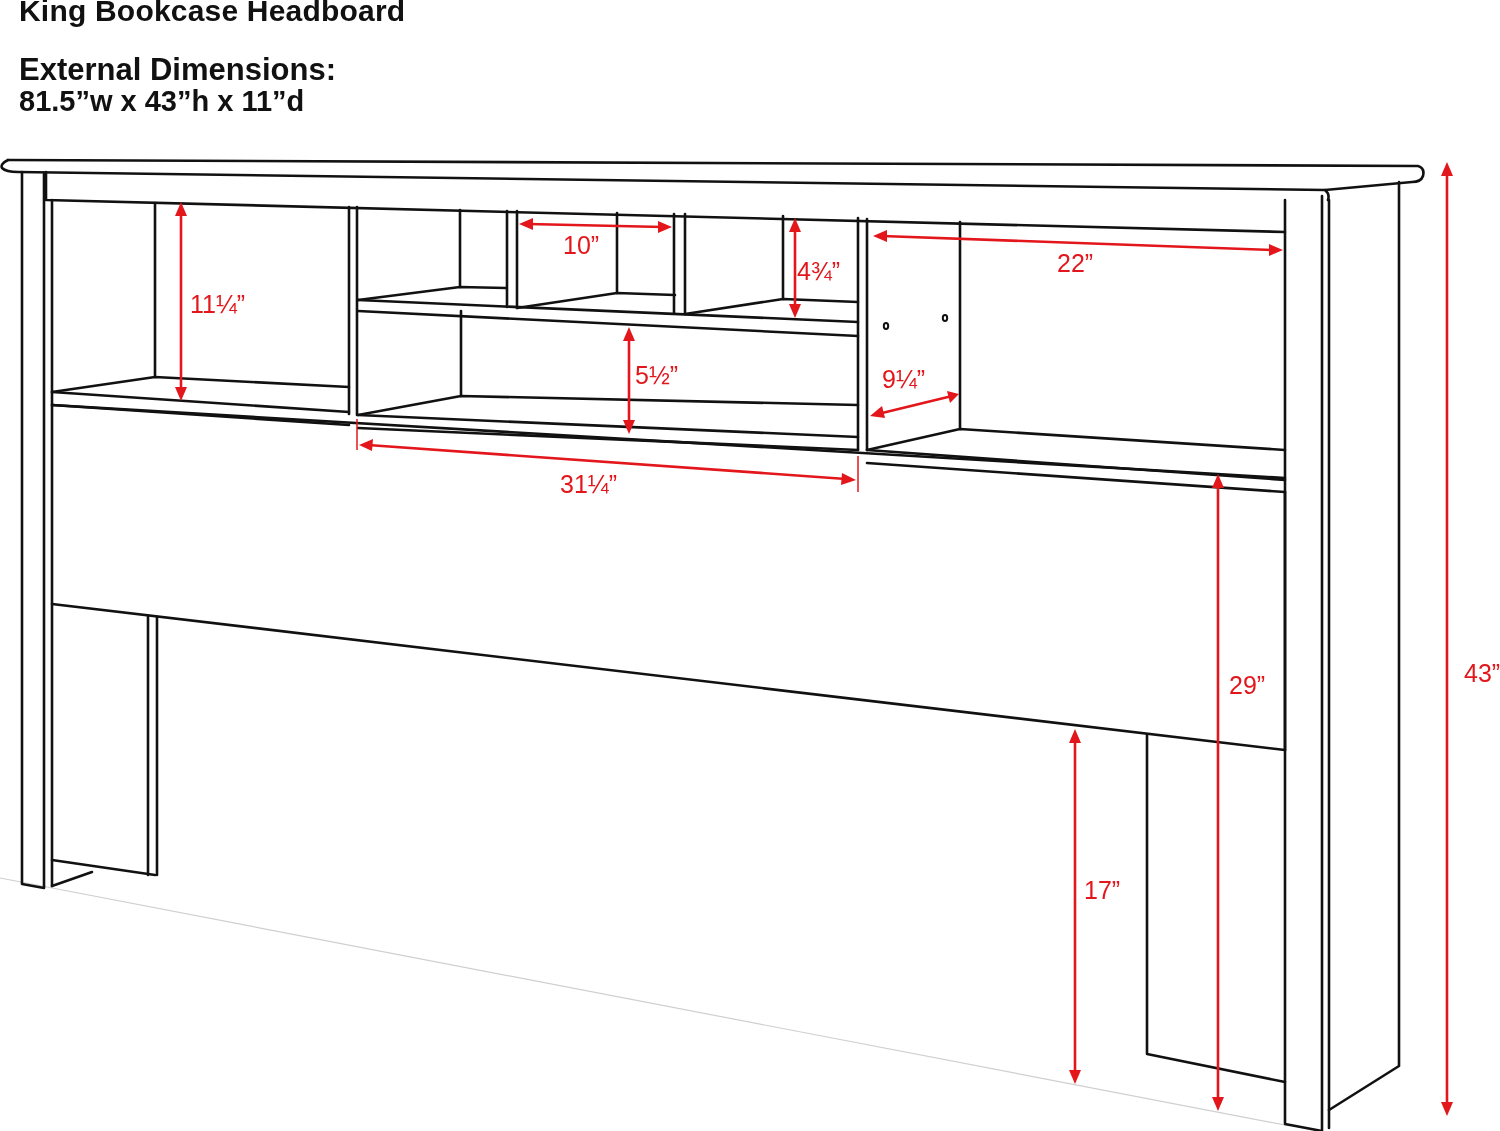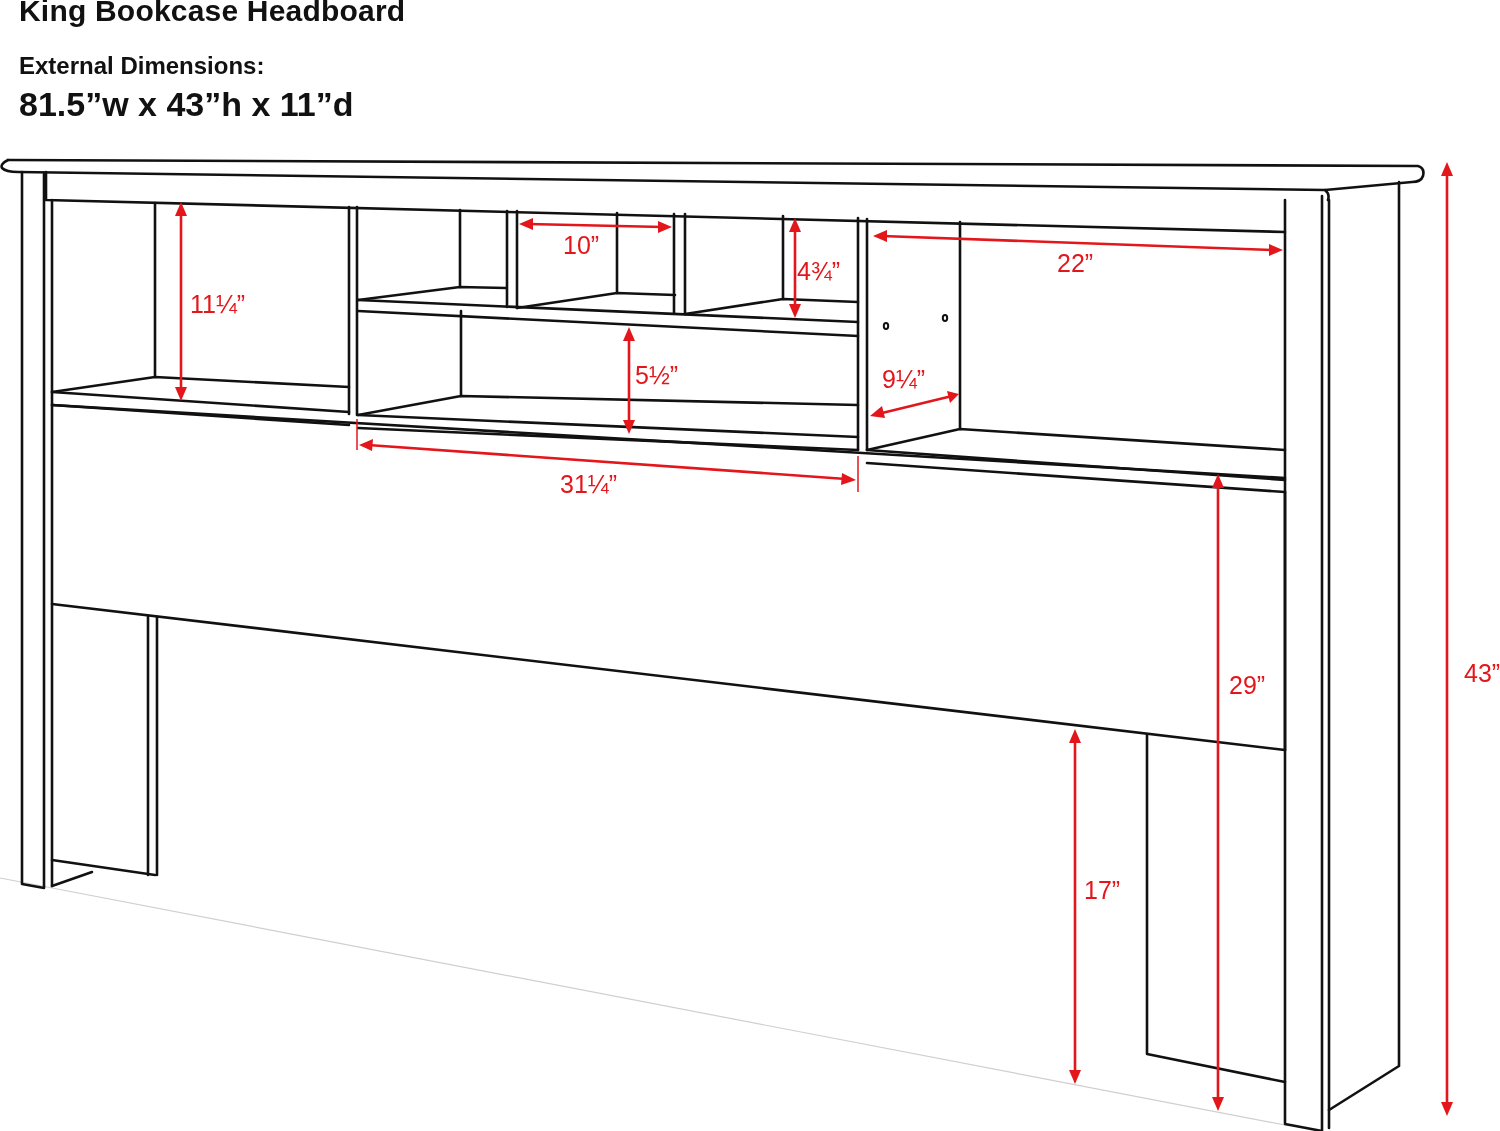--- a/index.html
+++ b/index.html
@@ -1,20 +1,20 @@
 <!DOCTYPE html>
 <html><head>
 <meta charset="utf-8">
 <style>
   html, body { margin: 0; padding: 0; background: #ffffff; }
   body { width: 1500px; height: 1131px; position: relative; overflow: hidden;
          font-family: "Liberation Sans", sans-serif; }
   .title { position: absolute; left: 19px; top: -6px; font-size: 30px; font-weight: bold; color: #111; letter-spacing: 0.2px; }
-  .ext-label { position: absolute; left: 19px; top: 52px; font-size: 24px; font-weight: bold; color: #111; }
-  .ext-value { position: absolute; left: 19px; top: 85px; font-size: 34px; font-weight: bold; color: #111; }
+  .ext-label { position: absolute; left: 19px; top: 52px; font-size: 31px; font-weight: bold; color: #111; }
+  .ext-value { position: absolute; left: 19px; top: 85px; font-size: 29px; font-weight: bold; color: #111; }
   svg.drawing { position: absolute; left: 0; top: 0; }
   .ln { stroke: #111; stroke-width: 2.6; fill: none; stroke-linejoin: round; stroke-linecap: round; }
   .floor { stroke: #cfcfcf; stroke-width: 1.2; fill: none; }
   .dim { stroke: #e3161b; stroke-width: 2.6; fill: none; }
   .dim-tick { stroke: #e3161b; stroke-width: 1.5; fill: none; }
   .arrow { fill: #e3161b; }
   .dlabel { fill: #e3161b; font-family: "Liberation Sans", sans-serif; font-size: 25px; }
   .hole { fill: none; stroke: #111; stroke-width: 2; }
 </style>
 </head>

